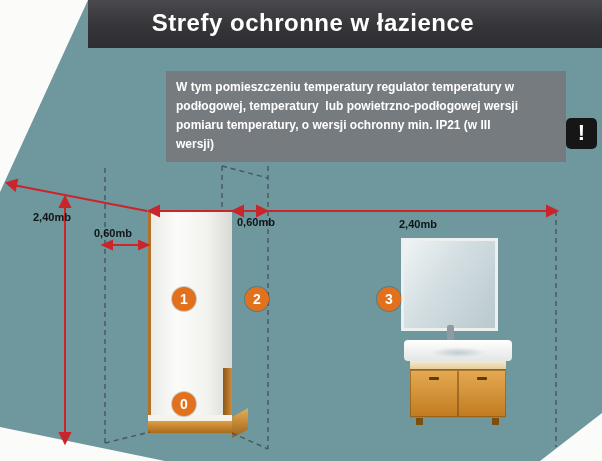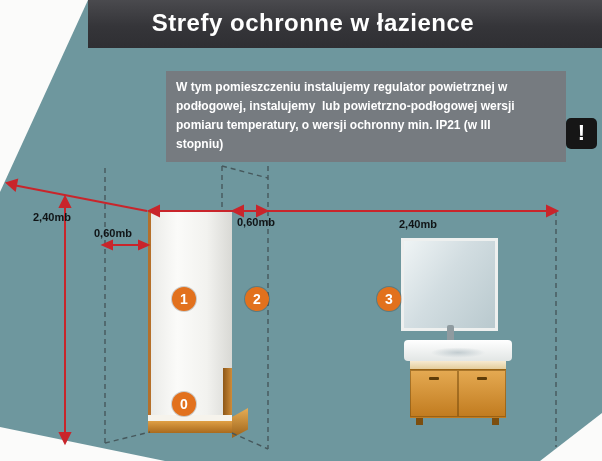--- a/index.html
+++ b/index.html
@@ -151,20 +151,20 @@
   <div class="abs dim-label dl-z2l">0,60mb</div>
   <div class="abs dim-label dl-z2r">0,60mb</div>
   <div class="abs dim-label dl-z3">2,40mb</div>
 
   <div class="abs zone-badge zb1">1</div>
   <div class="abs zone-badge zb2">2</div>
   <div class="abs zone-badge zb3">3</div>
   <div class="abs zone-badge zb0">0</div>
 
   <div class="abs info-box">
-    <div class="ibx-line">W tym pomieszczeniu instalujemy regulator powietrznej w</div>
-    <div class="ibx-line">podłogowej, instalujemy  lub powietrzno-podłogowej wersji</div>
+    <div class="ibx-line">W tym pomieszczeniu temperatury regulator temperatury w</div>
+    <div class="ibx-line">podłogowej, temperatury  lub powietrzno-podłogowej wersji</div>
     <div class="ibx-line">pomiaru temperatury, o wersji ochronny min. IP21 (w III</div>
-    <div class="ibx-line">stopniu)</div>
+    <div class="ibx-line">wersji)</div>
   </div>
   <div class="abs warning-box">!</div>
 
 </div>
 
 </body></html>

